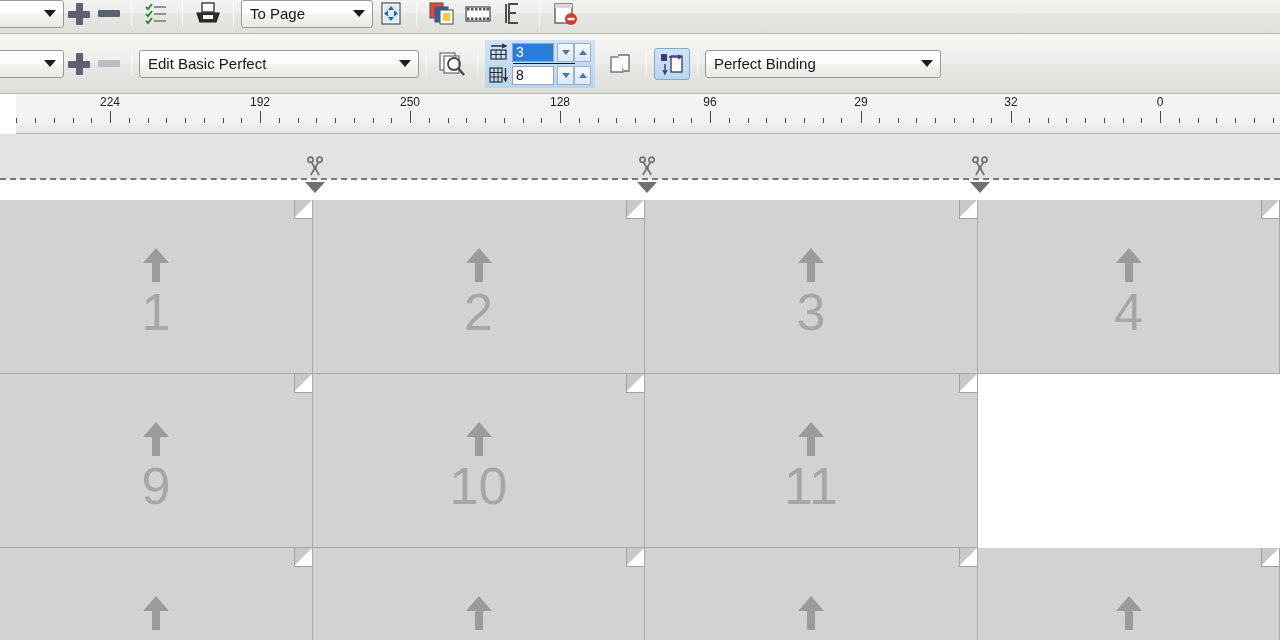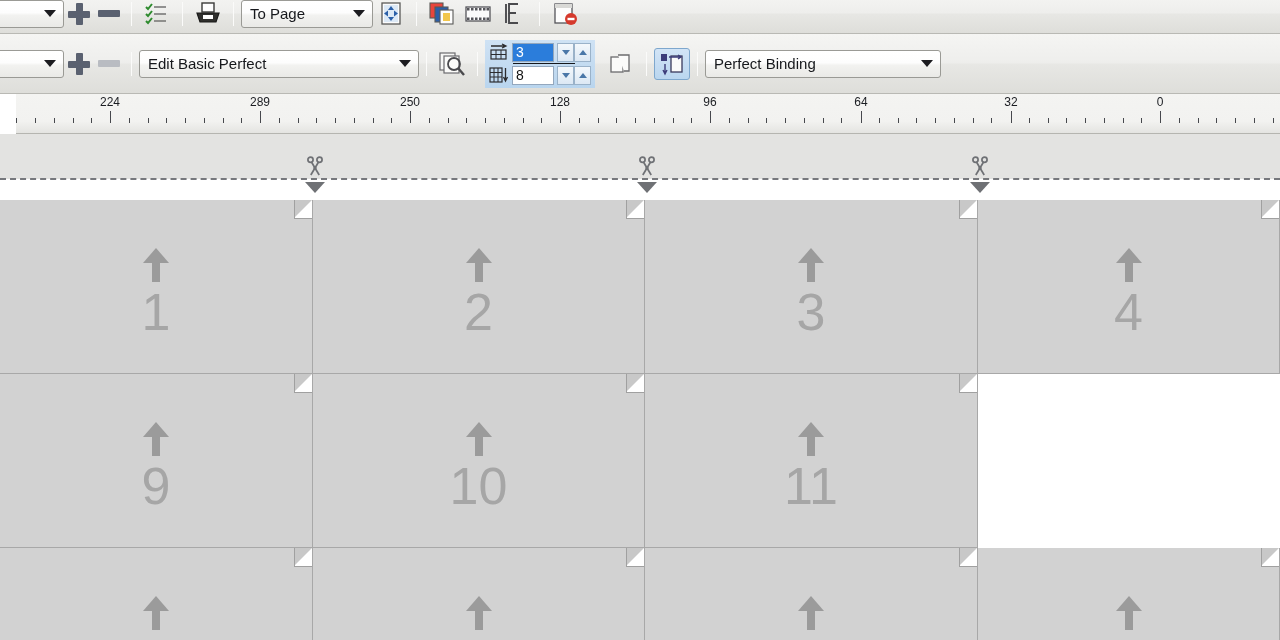--- a/index.html
+++ b/index.html
@@ -462,25 +462,25 @@
     <div class="combo" id="combo-binding">
       <span class="combo-text">Perfect Binding</span>
       <span class="combo-arrow">
           <i></i>
         </span>
     </div>
   </div>
 
   <div id="ruler">
       <span class="ruler-label" style="left: 94px;">224</span>
-      <span class="ruler-label" style="left: 244px;">289</span>
+      <span class="ruler-label" style="left: 244px;">192</span>
       <span class="ruler-label" style="left: 394px;">250</span>
       <span class="ruler-label" style="left: 544px;">128</span>
       <span class="ruler-label" style="left: 694px;">96</span>
-      <span class="ruler-label" style="left: 845px;">64</span>
+      <span class="ruler-label" style="left: 845px;">29</span>
       <span class="ruler-label" style="left: 995px;">32</span>
       <span class="ruler-label" style="left: 1144px;">0</span>
       <span class="tick major" style="left: 94px;"></span>
       <span class="tick major" style="left: 244px;"></span>
       <span class="tick major" style="left: 394px;"></span>
       <span class="tick major" style="left: 544px;"></span>
       <span class="tick major" style="left: 694px;"></span>
       <span class="tick major" style="left: 845px;"></span>
       <span class="tick major" style="left: 995px;"></span>
       <span class="tick major" style="left: 1144px;"></span>

